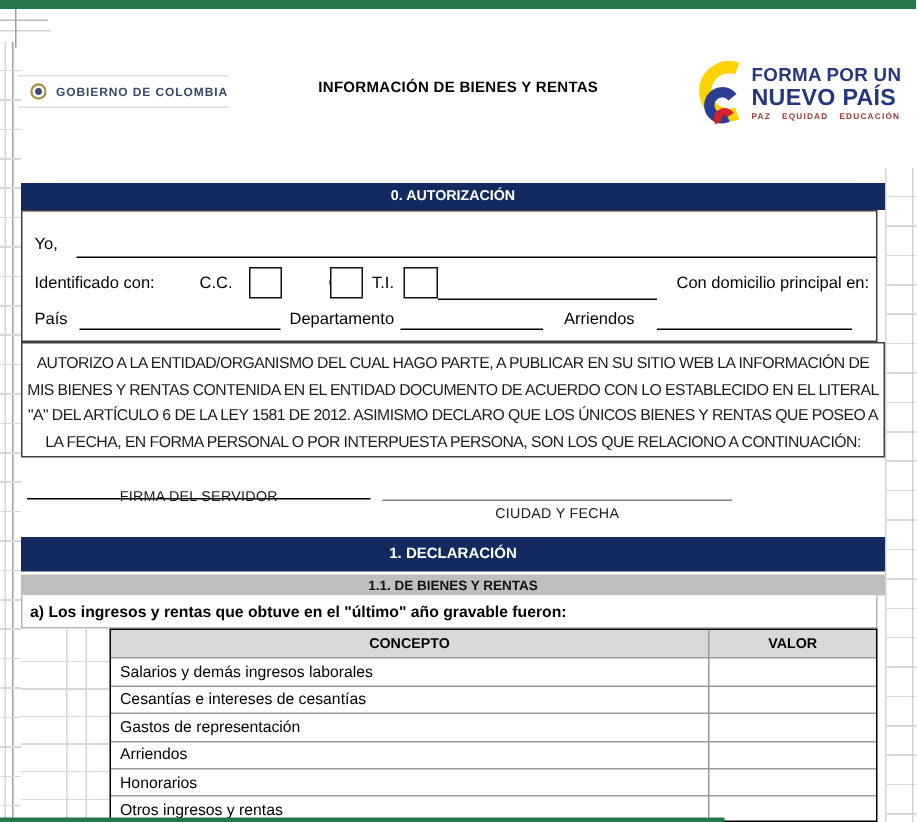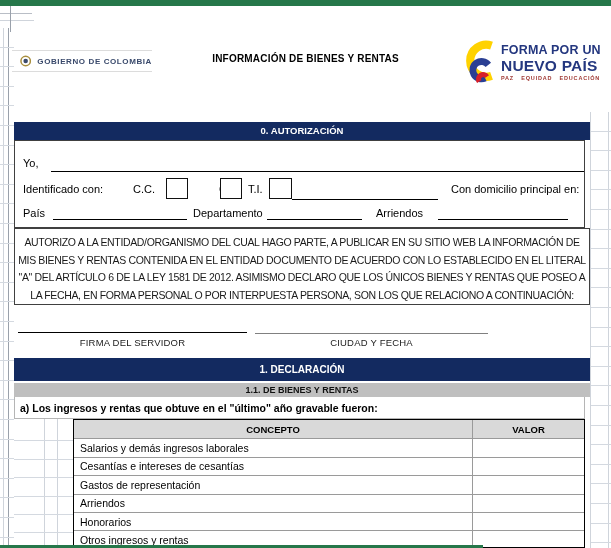--- a/index.html
+++ b/index.html
@@ -119,21 +119,21 @@
   </div>
 
   <div class="abs statement">
     <div>AUTORIZO A LA ENTIDAD/ORGANISMO DEL CUAL HAGO PARTE, A PUBLICAR EN SU SITIO WEB LA INFORMACIÓN DE</div>
     <div>MIS BIENES Y RENTAS CONTENIDA EN EL ENTIDAD DOCUMENTO DE ACUERDO CON LO ESTABLECIDO EN EL LITERAL</div>
     <div>"A" DEL ARTÍCULO 6 DE LA LEY 1581 DE 2012. ASIMISMO DECLARO QUE LOS ÚNICOS BIENES Y RENTAS QUE POSEO A</div>
     <div>LA FECHA, EN FORMA PERSONAL O POR INTERPUESTA PERSONA, SON LOS QUE RELACIONO A CONTINUACIÓN:</div>
   </div>
 
   <div class="abs sigline1"></div>
-  <div class="abs siglabel" style="left:18px;top:337px;width:229px;">FIRMA DEL SERVIDOR</div>
+  <div class="abs siglabel" style="left:18px;top:326px;width:229px;">FIRMA DEL SERVIDOR</div>
   <div class="abs sigline2"></div>
   <div class="abs siglabel" style="left:255px;top:337px;width:233px;">CIUDAD Y FECHA</div>
 
   <div class="abs navybar bar1">1. DECLARACIÓN</div>
   <div class="abs graybar">1.1. DE BIENES Y RENTAS</div>
 
   <div class="abs qrow">a) Los ingresos y rentas que obtuve en el "último" año gravable fueron:</div>
 
   <div class="abs tbl">
     <div class="hc">CONCEPTO</div>

